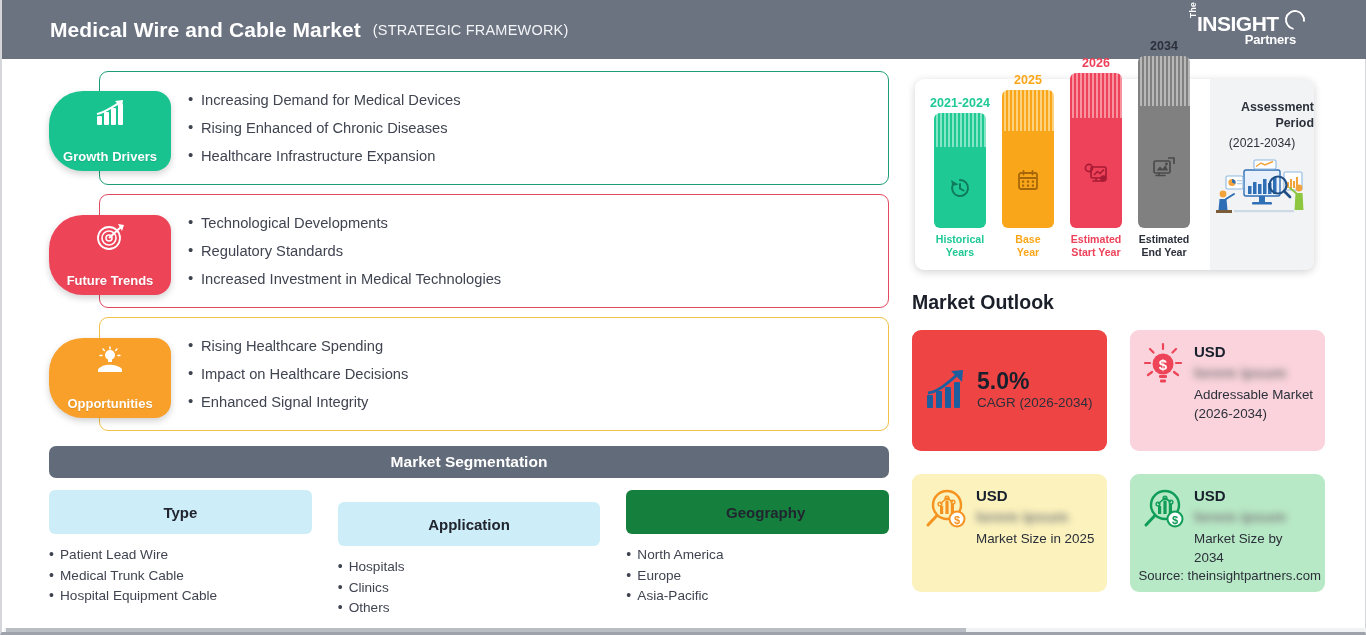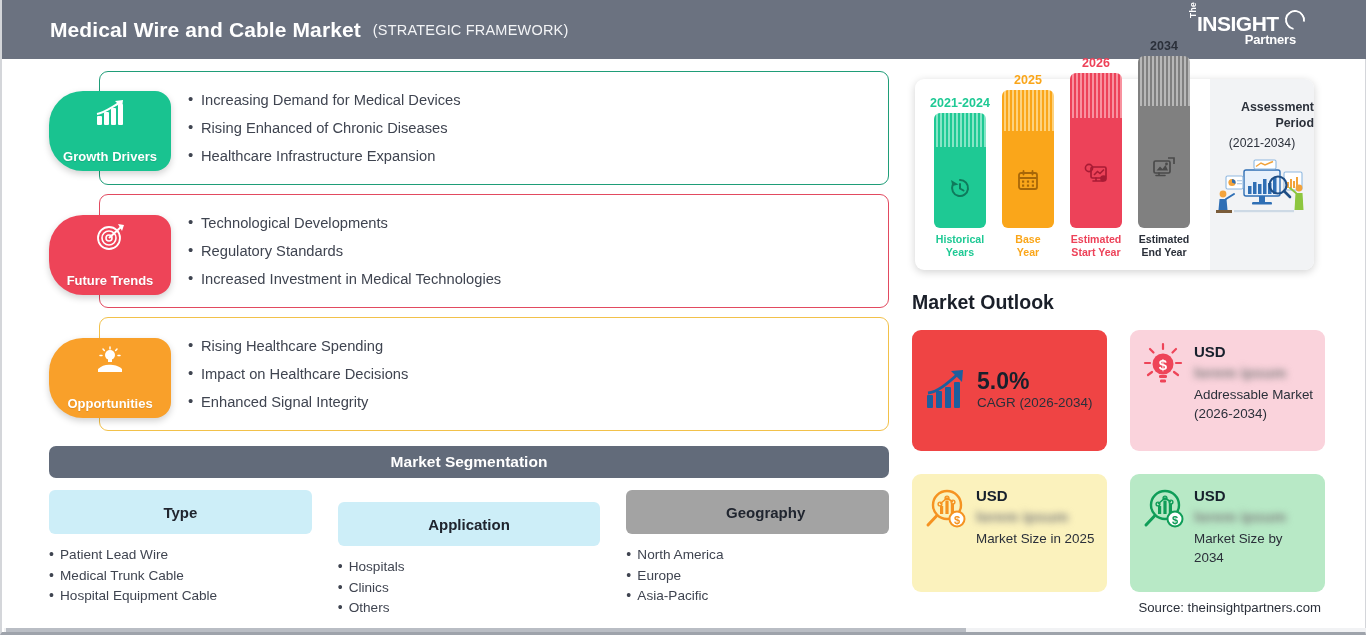--- a/index.html
+++ b/index.html
@@ -261,21 +261,21 @@
   }
   .ocard-sub {
     font-size: 13.4px; color: #2b303a; line-height: 18.5px;
   }
   .c-blue  { background: #d3e7f7; }
   .c-pink  { background: #fad3dc; }
   .c-yellow{ background: #fbf2bd; }
   .c-green { background: #b8e9c6; }
 
   .source {
-    position: absolute; right: 44px; top: 600px;
+    position: absolute; right: 44px; top: 568px;
     font-size: 13.2px; color: #2b303a;
   }
 
   .scroll-track {
     position: absolute; left: 2px; bottom: 0;
     width: 1362px; height: 4px;
     background: #f1f2f4;
   }
   .scroll-thumb {
     position: absolute; left: 2px; bottom: 0;
@@ -382,21 +382,21 @@
     </div>
     <div class="seg-col">
       <div class="seg-col-title" style="background: rgb(205, 238, 248); margin-top: 12px;">Application</div>
       <ul class="seg-items">
         <li>Hospitals</li>
         <li>Clinics</li>
         <li>Others</li>
       </ul>
     </div>
     <div class="seg-col">
-      <div class="seg-col-title" style="background: #a3a3a3; padding-left: 16px;">Geography</div>
+      <div class="seg-col-title" style="background: #15803d; padding-left: 16px;">Geography</div>
       <ul class="seg-items">
         <li>North America</li>
         <li>Europe</li>
         <li>Asia-Pacific</li>
       </ul>
     </div>
   </div>
 
   <div class="right-col">
 

